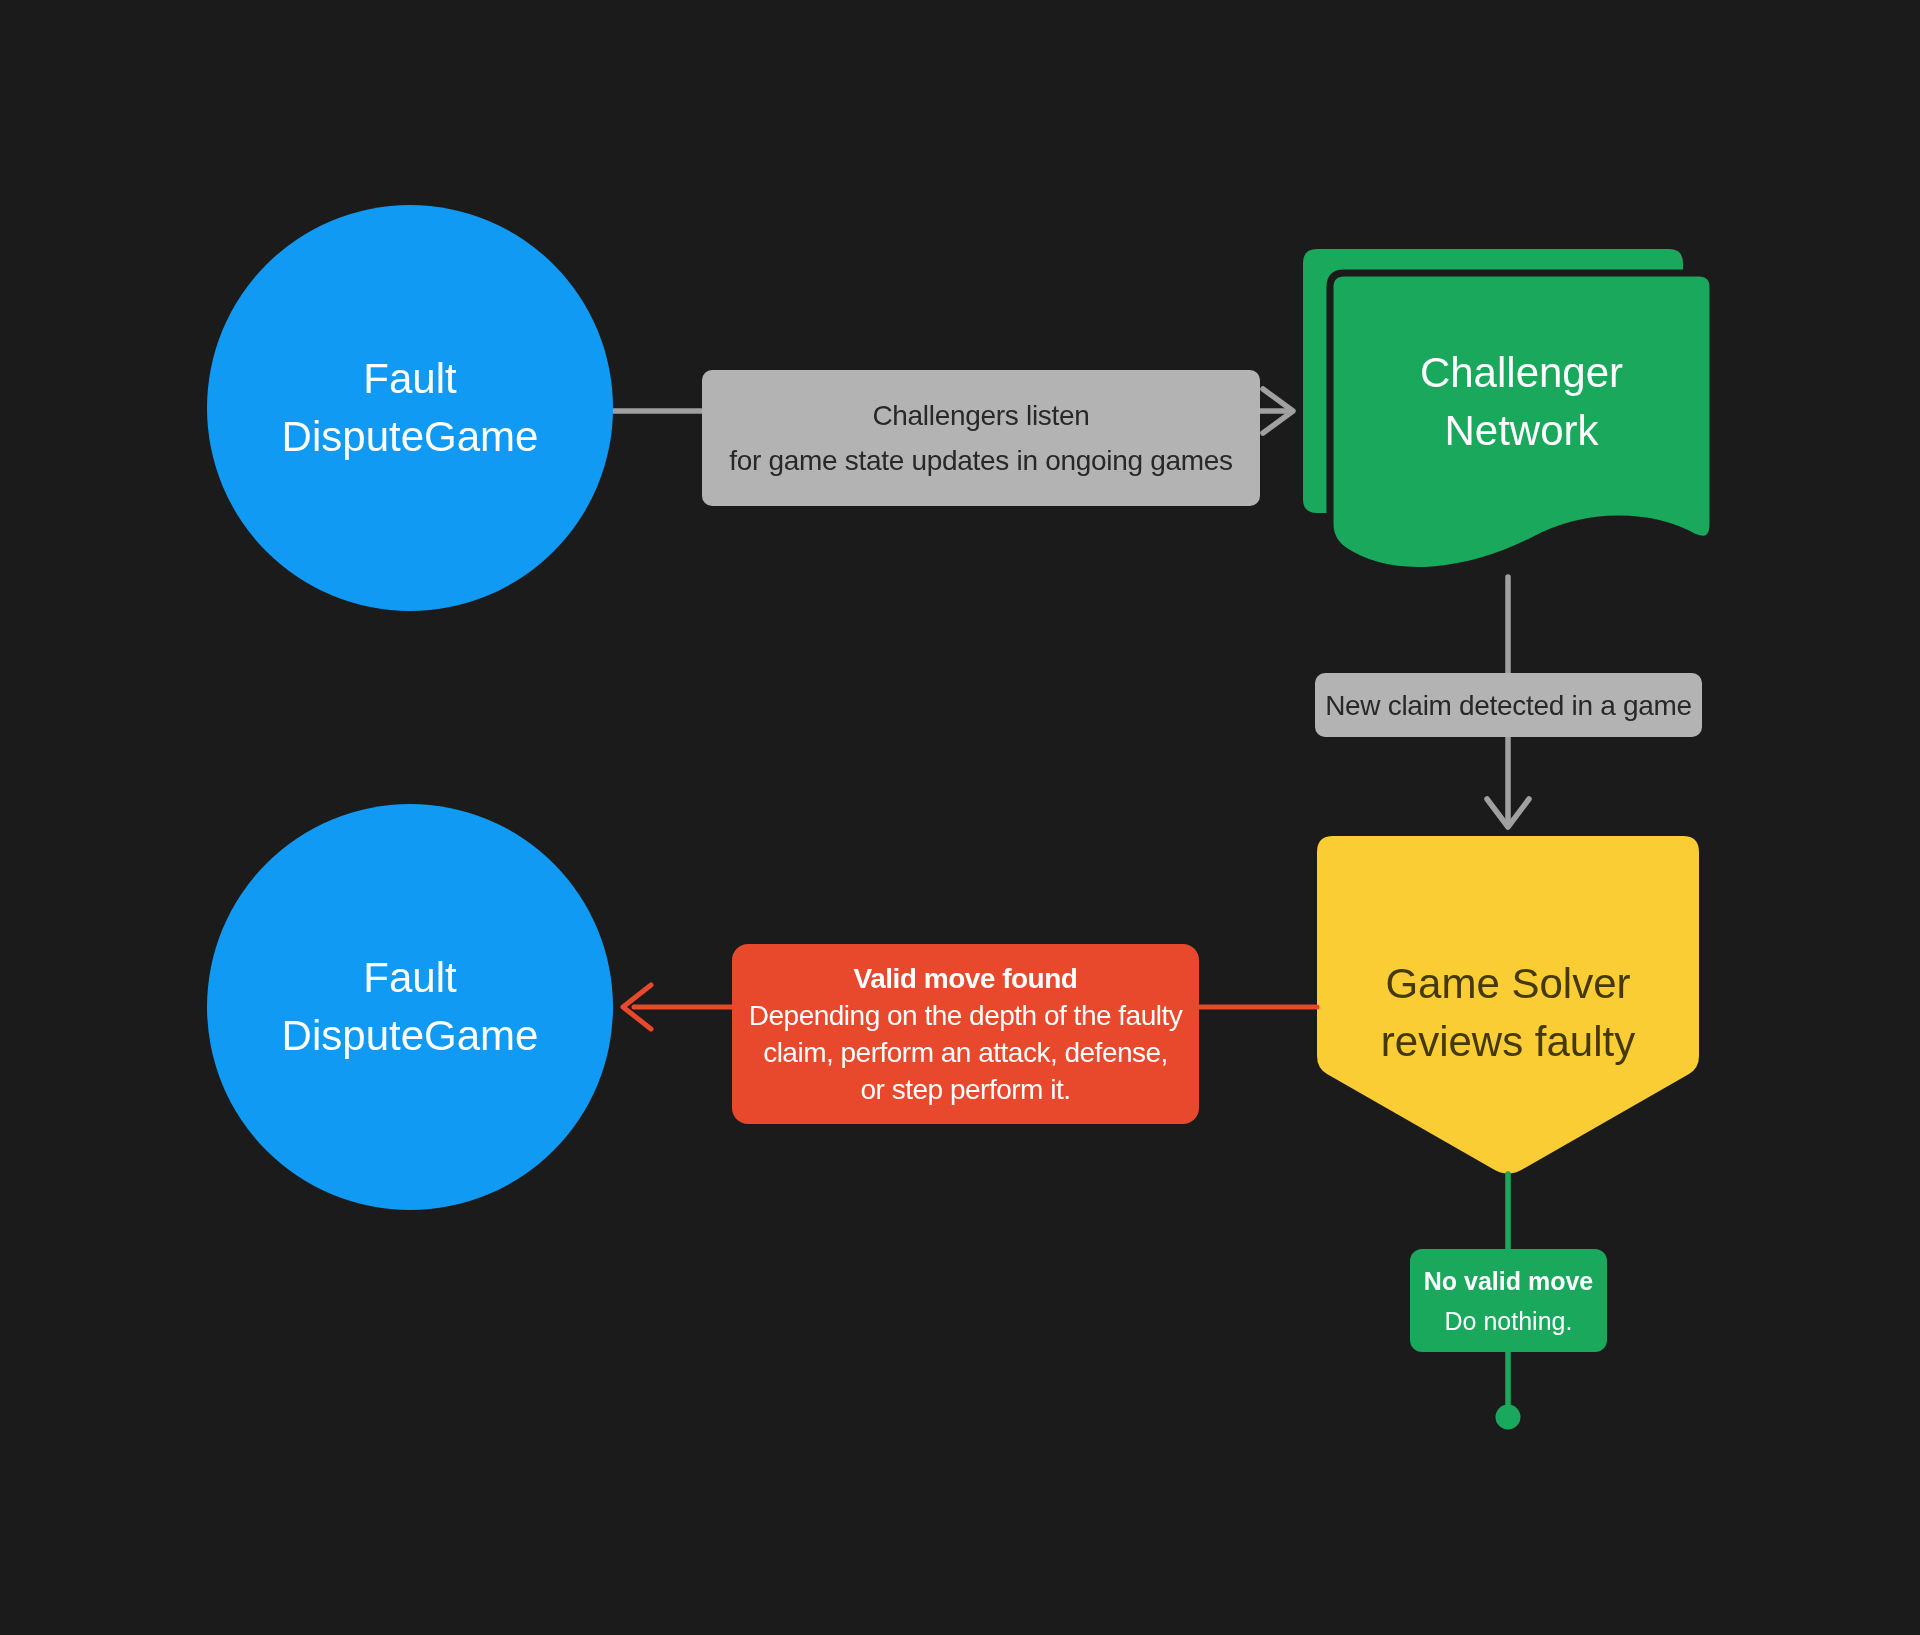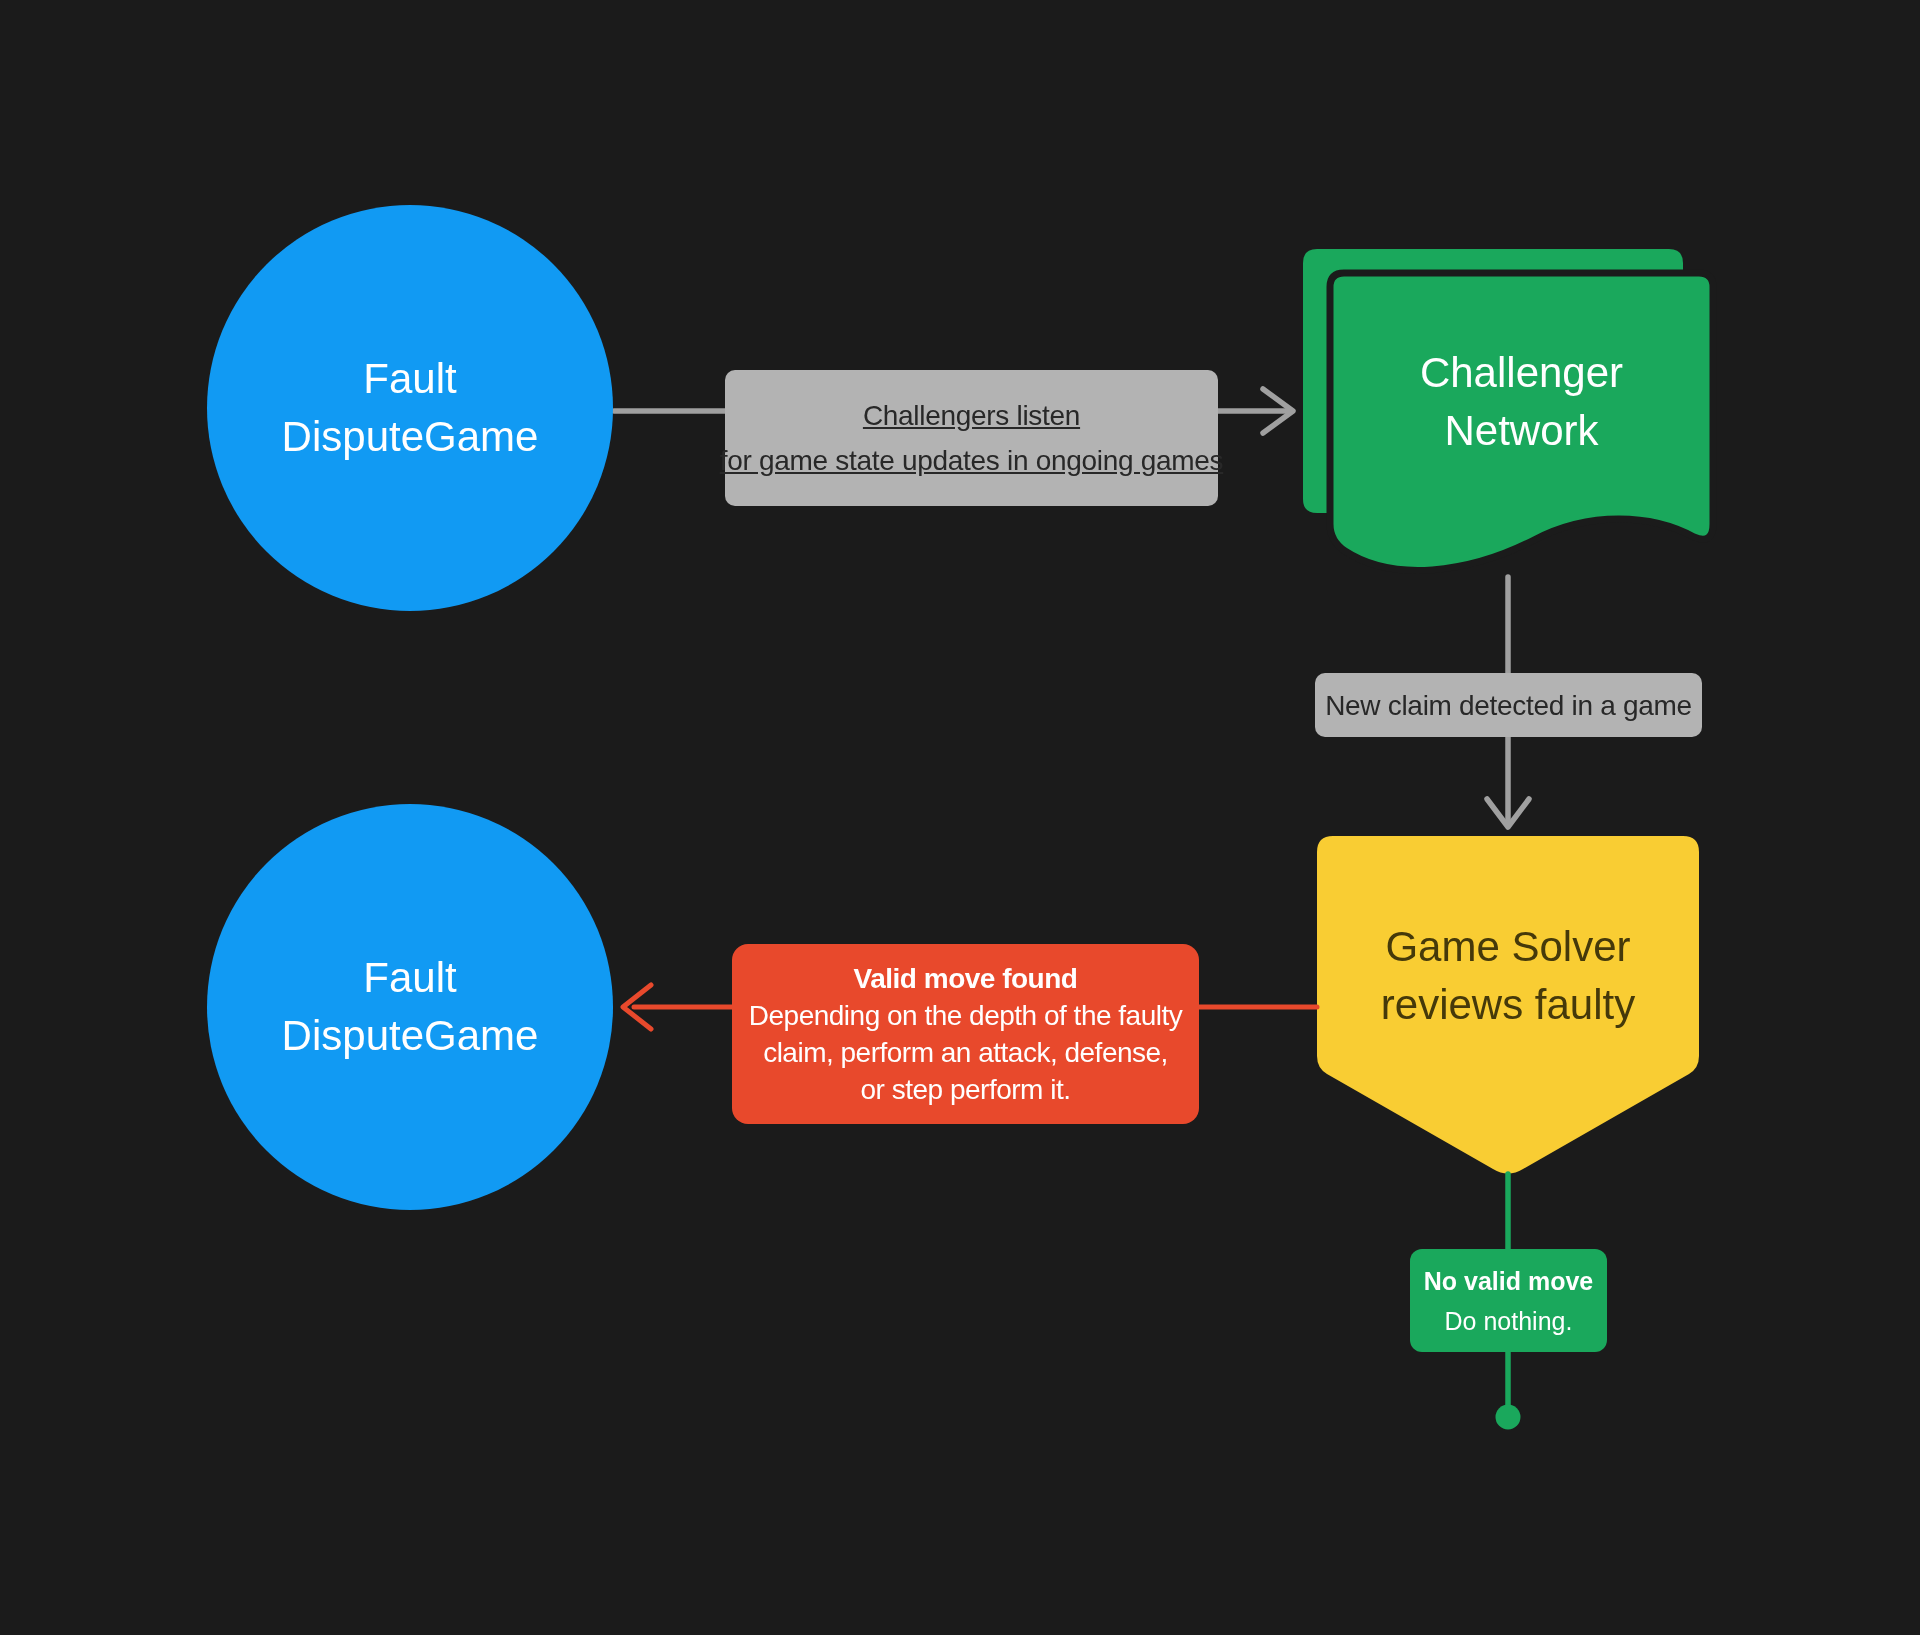--- a/index.html
+++ b/index.html
@@ -38,37 +38,37 @@
   
   .page-text {
     left: 1330px; top: 287px; width: 383px; height: 230px;
     color: #FFFFFF;
     font-size: 42px;
     line-height: 58px;
   }
 
   
   .pentagon-text {
-    left: 1317px; top: 823px; width: 382px; height: 305px;
+    left: 1317px; top: 860px; width: 382px; height: 305px;
     color: #45390A;
     font-size: 42px;
     line-height: 58px;
   }
 
   
   .edge-label {
     background: #B3B3B3;
     color: #282828;
     border-radius: 10px;
     font-size: 28px;
     letter-spacing: -0.3px;
     line-height: 45px;
   }
   .edge-label .line { white-space: nowrap; }
-  .label-listen { left: 725px; top: 370px; width: 493px; height: 136px; text-decoration: underline; }
+  .label-listen { left: 702px; top: 370px; width: 558px; height: 136px; }
   .label-new-claim { left: 1315px; top: 673px; width: 387px; height: 64px; }
 
   
   .box-valid {
     left: 732px; top: 944px; width: 467px; height: 180px;
     background: #E8492C;
     color: #FFFFFF;
     border-radius: 16px;
     font-size: 28px;
     letter-spacing: -0.5px;

